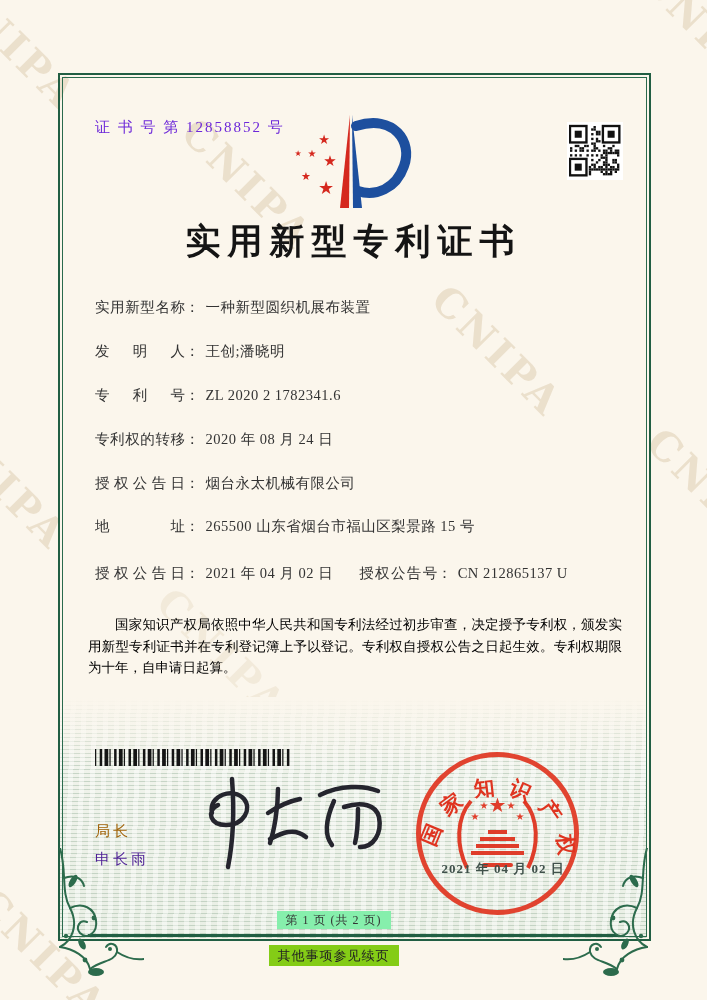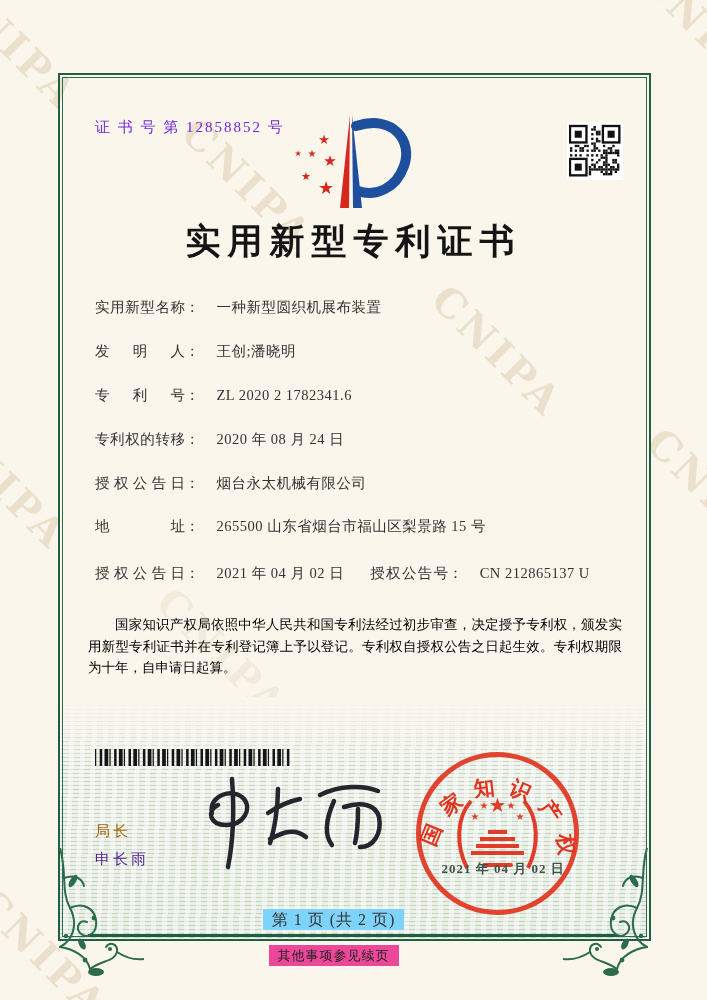--- a/index.html
+++ b/index.html
@@ -53,43 +53,43 @@
     font-size:35px;font-weight:bold;letter-spacing:7px;color:#141414;
   }
   
   .fields{position:absolute;left:95px;top:0;width:540px;z-index:4;font-size:14.5px;color:#333;}
   .frow{position:absolute;left:0;white-space:nowrap;}
   .flabel{
     display:inline-block;width:90px;vertical-align:bottom;
     text-align:justify;text-align-last:justify;
   }
   .fcolon{margin-right:6px;}
-  .fvalue{letter-spacing:0.5px;margin-left:11px;}
+  .fvalue{letter-spacing:0.5px;}
   .pair2{margin-left:26px;}
   .pair2 .flabel{width:78px;margin-top:12px;}
   
   .paras{
     position:absolute;left:88px;top:581px;width:534px;z-index:4;
     font-size:13.5px;line-height:21.5px;color:#000000;text-align:justify;margin-top:33px;
   }
   .paras p{margin:0 0 3px 0;text-indent:2em;}
   
   .barcode{position:absolute;left:95px;top:749px;z-index:4;}
   .sig-title{position:absolute;left:95px;top:822px;z-index:5;font-size:15px;letter-spacing:3px;color:#a16207;}
   .sig-name{position:absolute;left:95px;top:850px;z-index:5;font-size:15px;letter-spacing:3px;color:#4c1d95;}
   .signature{position:absolute;left:182px;top:775px;z-index:5;}
   .seal{position:absolute;left:410px;top:746px;z-index:5;}
   .seal-date{
     position:absolute;left:428px;top:860px;width:150px;text-align:center;z-index:6;
     font-size:13px;letter-spacing:1px;color:#40514b;font-weight:bold;
   }
   .page-indicator{position:absolute;left:241px;top:910px;width:185px;text-align:center;z-index:6;}
-  .page-indicator span{background:#7dd3fc;padding:2px 9px;font-size:16px;color:#333;letter-spacing:1px;}
+  .page-indicator span{background:#86efac;padding:2px 9px;font-size:12px;color:#333;letter-spacing:1px;}
   .footer-note{position:absolute;left:241px;top:946px;width:185px;text-align:center;z-index:6;}
-  .footer-note span{background:#ec4899;padding:3px 9px;font-size:13px;color:#222;letter-spacing:1px;}
+  .footer-note span{background:#84cc16;padding:3px 9px;font-size:13px;color:#222;letter-spacing:1px;}
 </style>
 </head>
 <body>
 
 <div id="page-root">
 
   <div class="wm" style="left:-70px;top:20px;">CNIPA</div>
   <div class="wm" style="left:165px;top:160px;">CNIPA</div>
   <div class="wm" style="left:625px;top:8px;">CNIPA</div>
   <div class="wm" style="left:415px;top:327px;">CNIPA</div>

